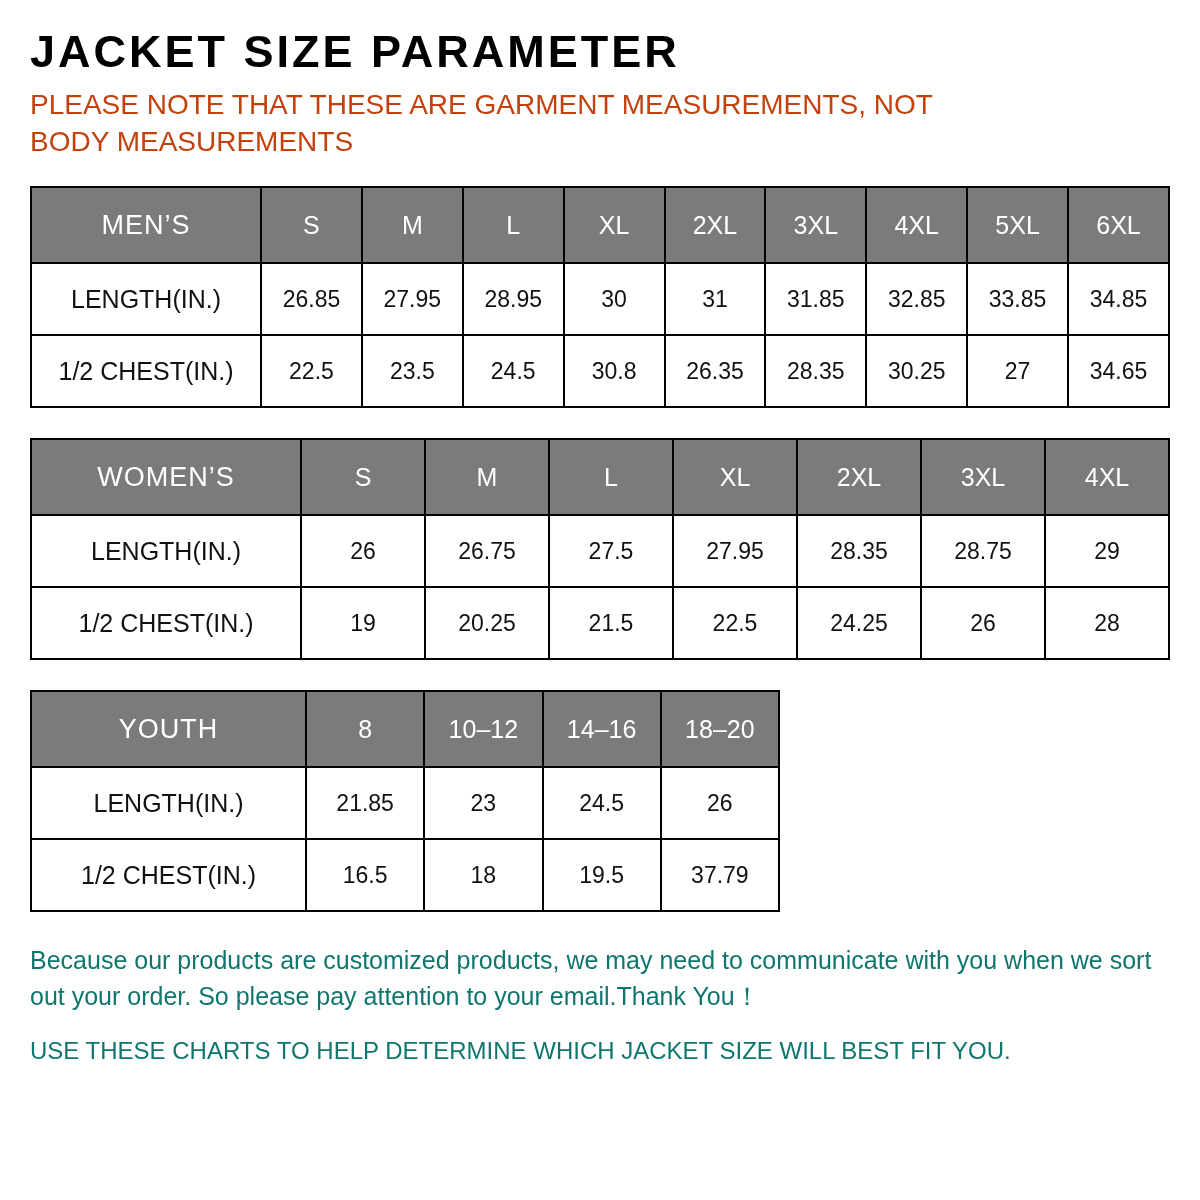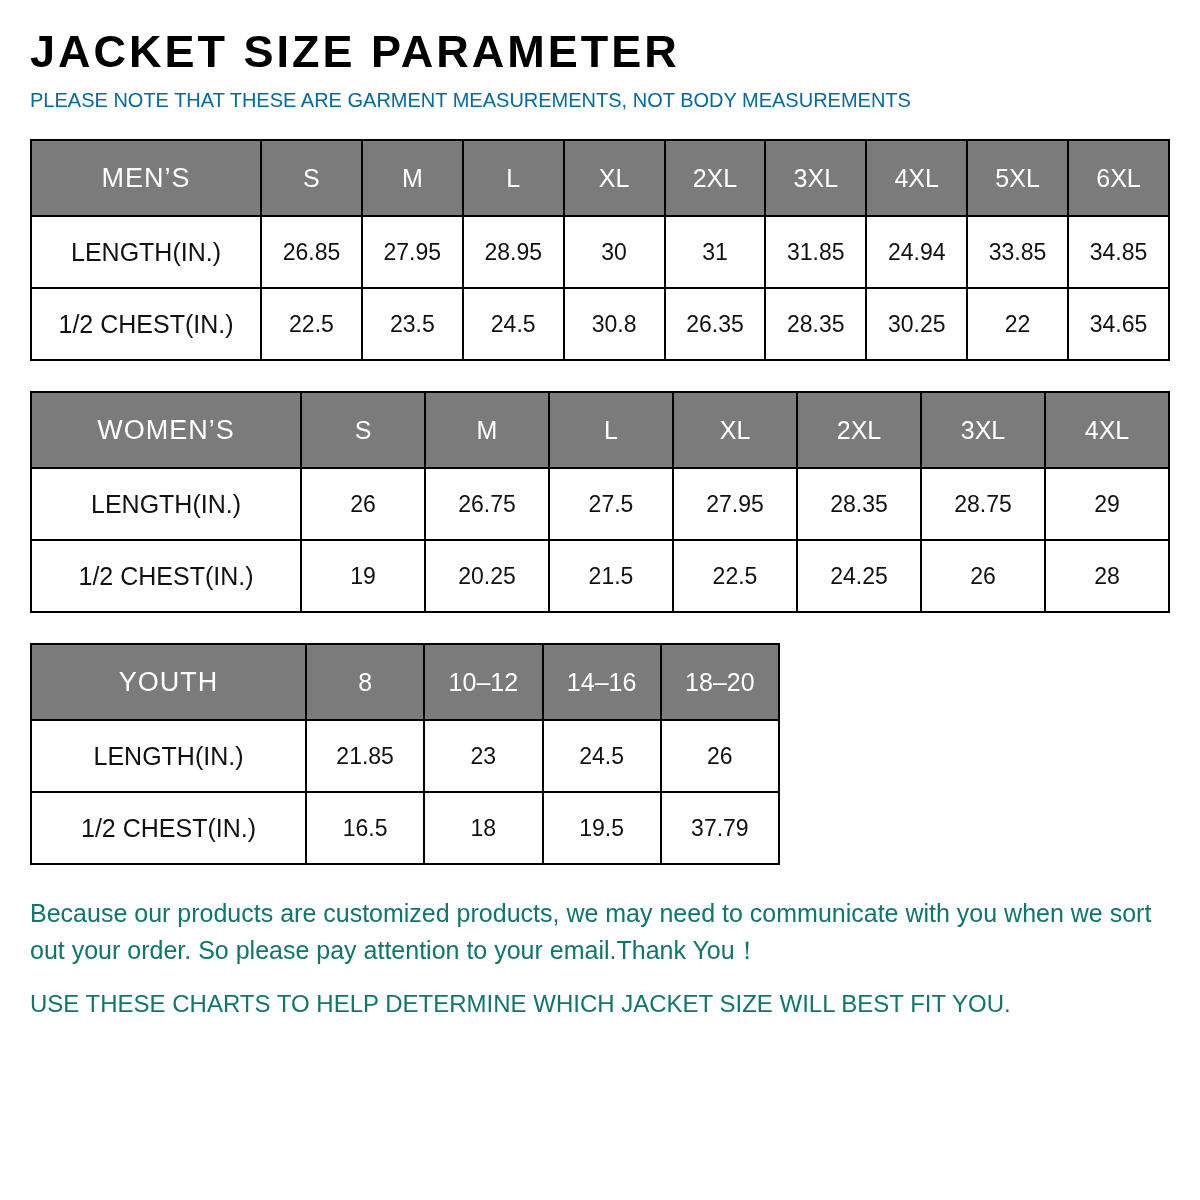--- a/index.html
+++ b/index.html
@@ -22,22 +22,22 @@
   }
   .title {
     font-size: 45px;
     font-weight: bold;
     letter-spacing: 3px;
     color: #000000;
     margin: 0 0 12px 0;
     line-height: 1.05;
   }
   .note-red {
-    color: #0369a1;
-    font-size: 20px;
+    color: #c2410c;
+    font-size: 28px;
     line-height: 1.3;
     margin: 0 0 26px 0;
     max-width: 960px;
   }
   table.sizechart {
     border-collapse: collapse;
     table-layout: fixed;
     margin-bottom: 30px;
     border: 2px solid #000000;
   }
@@ -110,34 +110,34 @@
         <td>6XL</td>
       </tr>
       <tr>
         <td class="rowlabel">LENGTH(IN.)</td>
         <td class="datacell">26.85</td>
         <td class="datacell">27.95</td>
         <td class="datacell">28.95</td>
         <td class="datacell">30</td>
         <td class="datacell">31</td>
         <td class="datacell">31.85</td>
-        <td class="datacell">24.94</td>
+        <td class="datacell">32.85</td>
         <td class="datacell">33.85</td>
         <td class="datacell">34.85</td>
       </tr>
       <tr>
         <td class="rowlabel">1/2 CHEST(IN.)</td>
         <td class="datacell">22.5</td>
         <td class="datacell">23.5</td>
         <td class="datacell">24.5</td>
         <td class="datacell">30.8</td>
         <td class="datacell">26.35</td>
         <td class="datacell">28.35</td>
         <td class="datacell">30.25</td>
-        <td class="datacell">22</td>
+        <td class="datacell">27</td>
         <td class="datacell">34.65</td>
       </tr>
     </tbody>
   </table>
 
   <table class="sizechart" id="women-table">
     <tbody>
       <tr class="header-row">
         <td class="rowlabel">WOMEN’S</td>
         <td>S</td>

